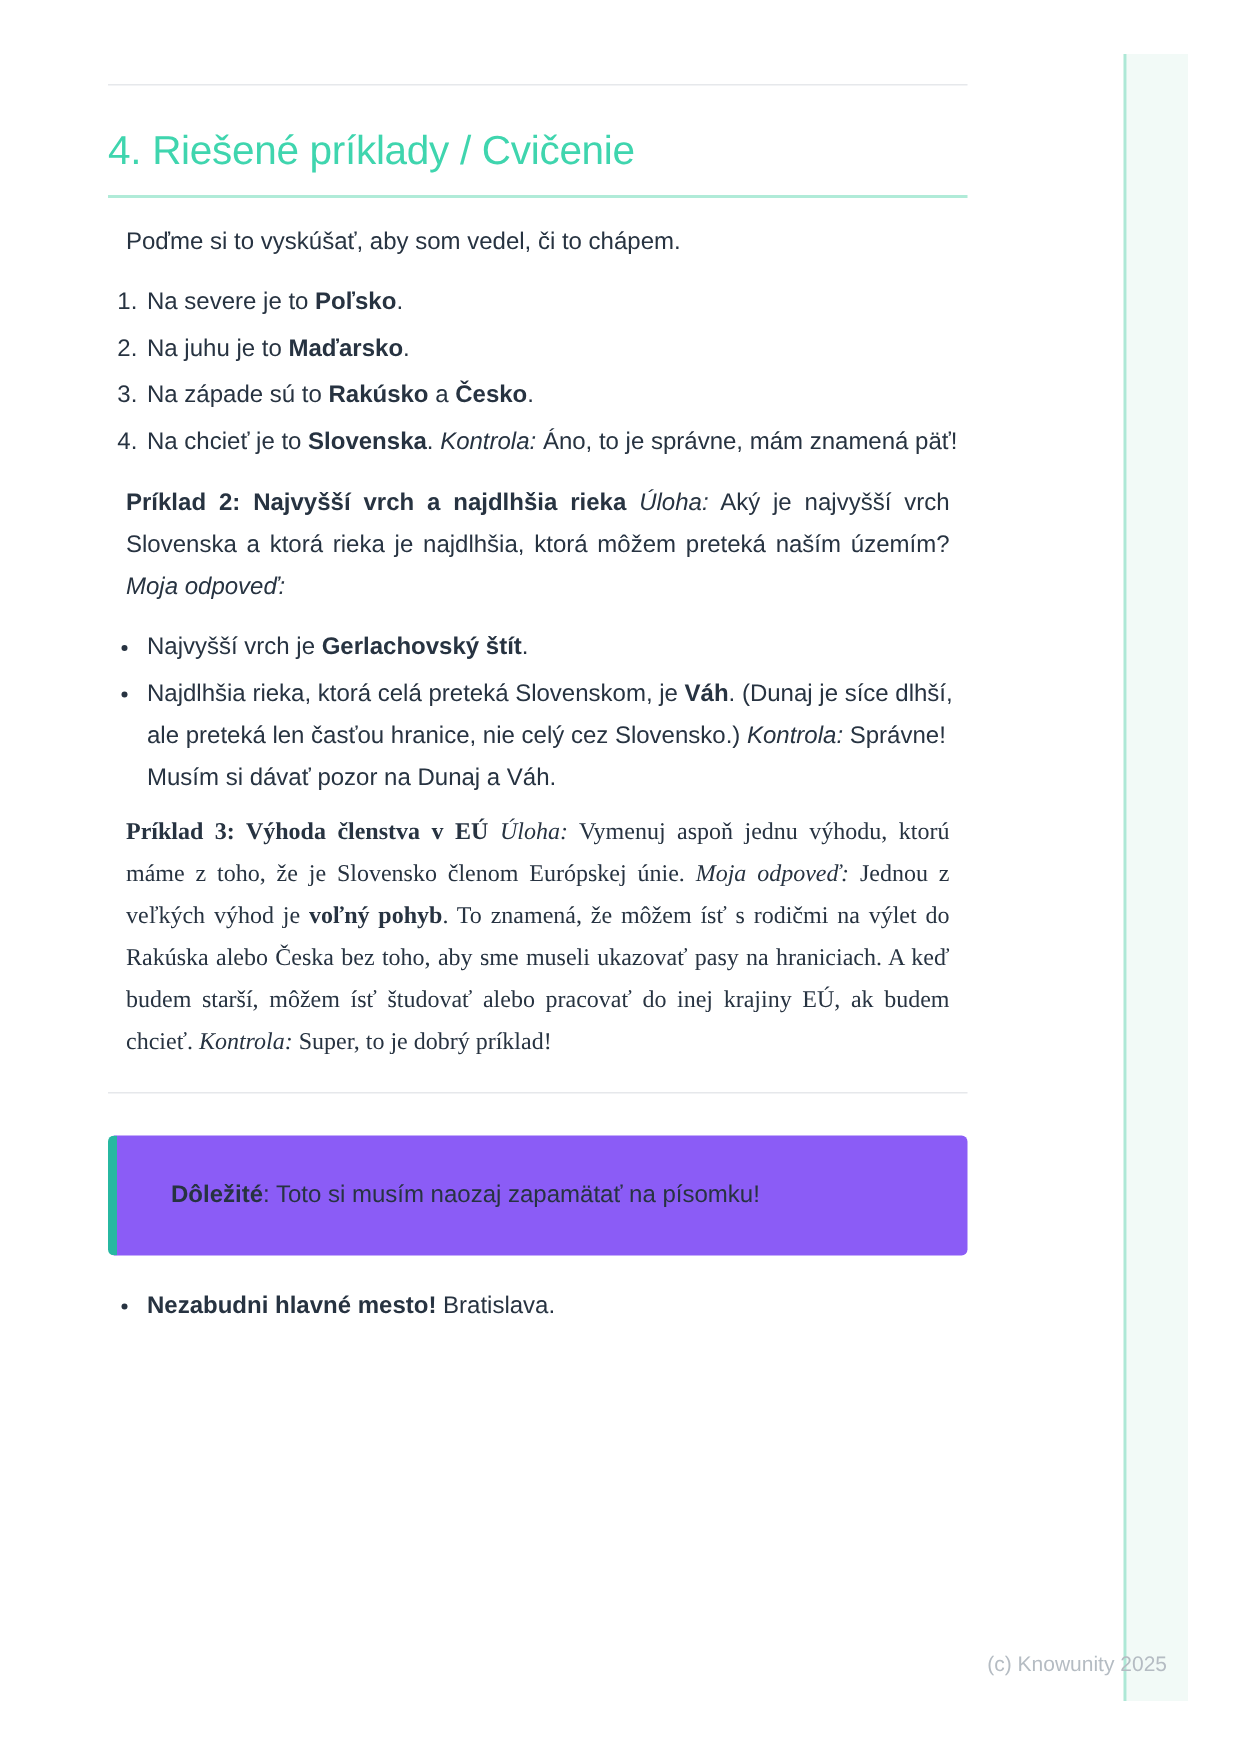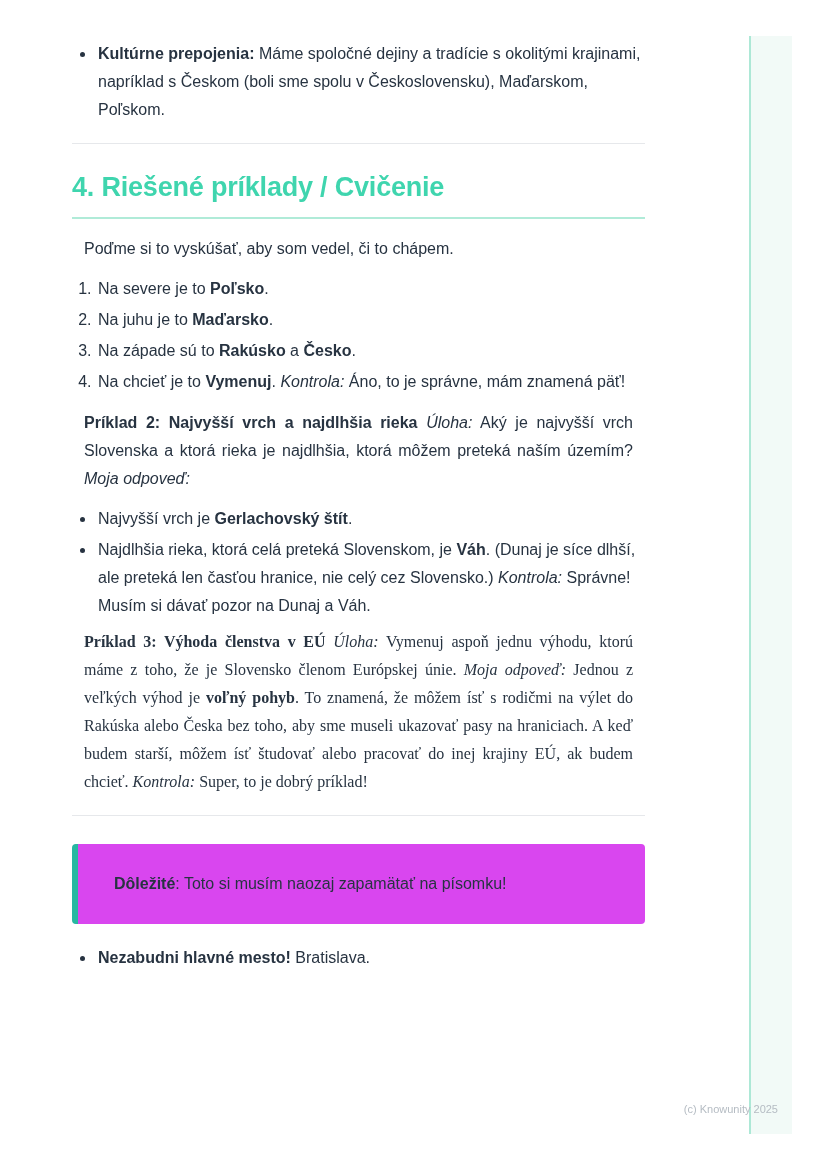--- a/index.html
+++ b/index.html
@@ -50,75 +50,72 @@
     padding-left: 2px;
   }
   hr.rule {
     border: 0;
     border-top: 1px solid #e6e8eb;
     margin: 19px 0 0 0;
   }
   h2.section-title {
     font-size: 27px;
     line-height: 36px;
-    font-weight: 700;
+    font-weight: 400;
     letter-spacing: -0.2px;
     color: #3fd5ae;
     margin: 25px 0 0 0;
     padding-bottom: 12px;
     border-bottom: 2px solid #b0ebd8;
   }
   .mt-intro { margin-top: 16px !important; }
   .mt-p1    { margin-top: 22px !important; }
   .mt-ol1   { margin-top: 7px  !important; }
   .mt-p2    { margin-top: 13px !important; }
   .mt-ul2   { margin-top: 8px  !important; }
   .mt-p3    { margin-top: 8px  !important; font-family: Liberation Serif, serif; }
   .mt-call  { margin-top: 28px !important; }
   .mt-ul3   { margin-top: 20px !important; }
   .callout {
     margin: 0;
-    background: #d946ef;
+    background: #8b5cf6;
     border-left: 6px solid #27b8a1;
     border-radius: 4px;
     padding: 14px 24px;
   }
   .copyright {
     position: absolute;
     top: 1102px;
     right: 50px;
-    font-size: 11px;
+    font-size: 14px;
     line-height: 14px;
     color: #b5bcc3;
   }
 </style>
 </head>
 <body>
 
 <div class="side-panel"></div>
 <div class="side-line"></div>
 
 <main class="content">
 
-  <ul class="blist">
-    <li><span class="seg-b">Kultúrne prepojenia:</span><span> Máme spoločné dejiny a tradície s okolitými krajinami, napríklad s Českom (boli sme spolu v Československu), Maďarskom, Poľskom.</span></li>
-  </ul>
 
   <hr class="rule">
 
   <h2 class="section-title">4. Riešené príklady / Cvičenie</h2>
 
   <p class="mt-intro"><span>Poďme si to vyskúšať, aby som vedel, či to chápem.</span></p>
 
 
   <ol class="nlist mt-ol1">
     <li><span>Na severe je to </span><span class="seg-b">Poľsko</span><span>.</span></li>
     <li><span>Na juhu je to </span><span class="seg-b">Maďarsko</span><span>.</span></li>
     <li><span>Na západe sú to </span><span class="seg-b">Rakúsko</span><span> a </span><span class="seg-b">Česko</span><span>.</span></li>
-    <li><span>Na chcieť je to </span><span class="seg-b">Vymenuj</span><span>. </span><span class="seg-i">Kontrola:</span><span> Áno, to je správne, mám znamená päť!</span></li>
+    <li><span>Na chcieť je to </span><span class="seg-b">Slovenska</span><span>. </span><span class="seg-i">Kontrola:</span><span> Áno, to je správne, mám znamená päť!</span></li>
   </ol>
 
   <p class="just mt-p2"><span class="seg-b">Príklad 2: Najvyšší vrch a najdlhšia rieka</span><span> </span><span class="seg-i">Úloha:</span><span> Aký je najvyšší vrch Slovenska a ktorá rieka je najdlhšia, ktorá môžem preteká naším územím? </span><span class="seg-i">Moja odpoveď:</span></p>
 
   <ul class="blist mt-ul2">
     <li><span>Najvyšší vrch je </span><span class="seg-b">Gerlachovský štít</span><span>.</span></li>
     <li><span>Najdlhšia rieka, ktorá celá preteká Slovenskom, je </span><span class="seg-b">Váh</span><span>. (Dunaj je síce dlhší, ale preteká len časťou hranice, nie celý cez Slovensko.) </span><span class="seg-i">Kontrola:</span><span> Správne! Musím si dávať pozor na Dunaj a Váh.</span></li>
   </ul>
 
   <p class="just mt-p3"><span class="seg-b">Príklad 3: Výhoda členstva v EÚ</span><span> </span><span class="seg-i">Úloha:</span><span> Vymenuj aspoň jednu výhodu, ktorú máme z toho, že je Slovensko členom Európskej únie. </span><span class="seg-i">Moja odpoveď:</span><span> Jednou z veľkých výhod je </span><span class="seg-b">voľný pohyb</span><span>. To znamená, že môžem ísť s rodičmi na výlet do Rakúska alebo Česka bez toho, aby sme museli ukazovať pasy na hraniciach. A keď budem starší, môžem ísť študovať alebo pracovať do inej krajiny EÚ, ak budem chcieť. </span><span class="seg-i">Kontrola:</span><span> Super, to je dobrý príklad!</span></p>

